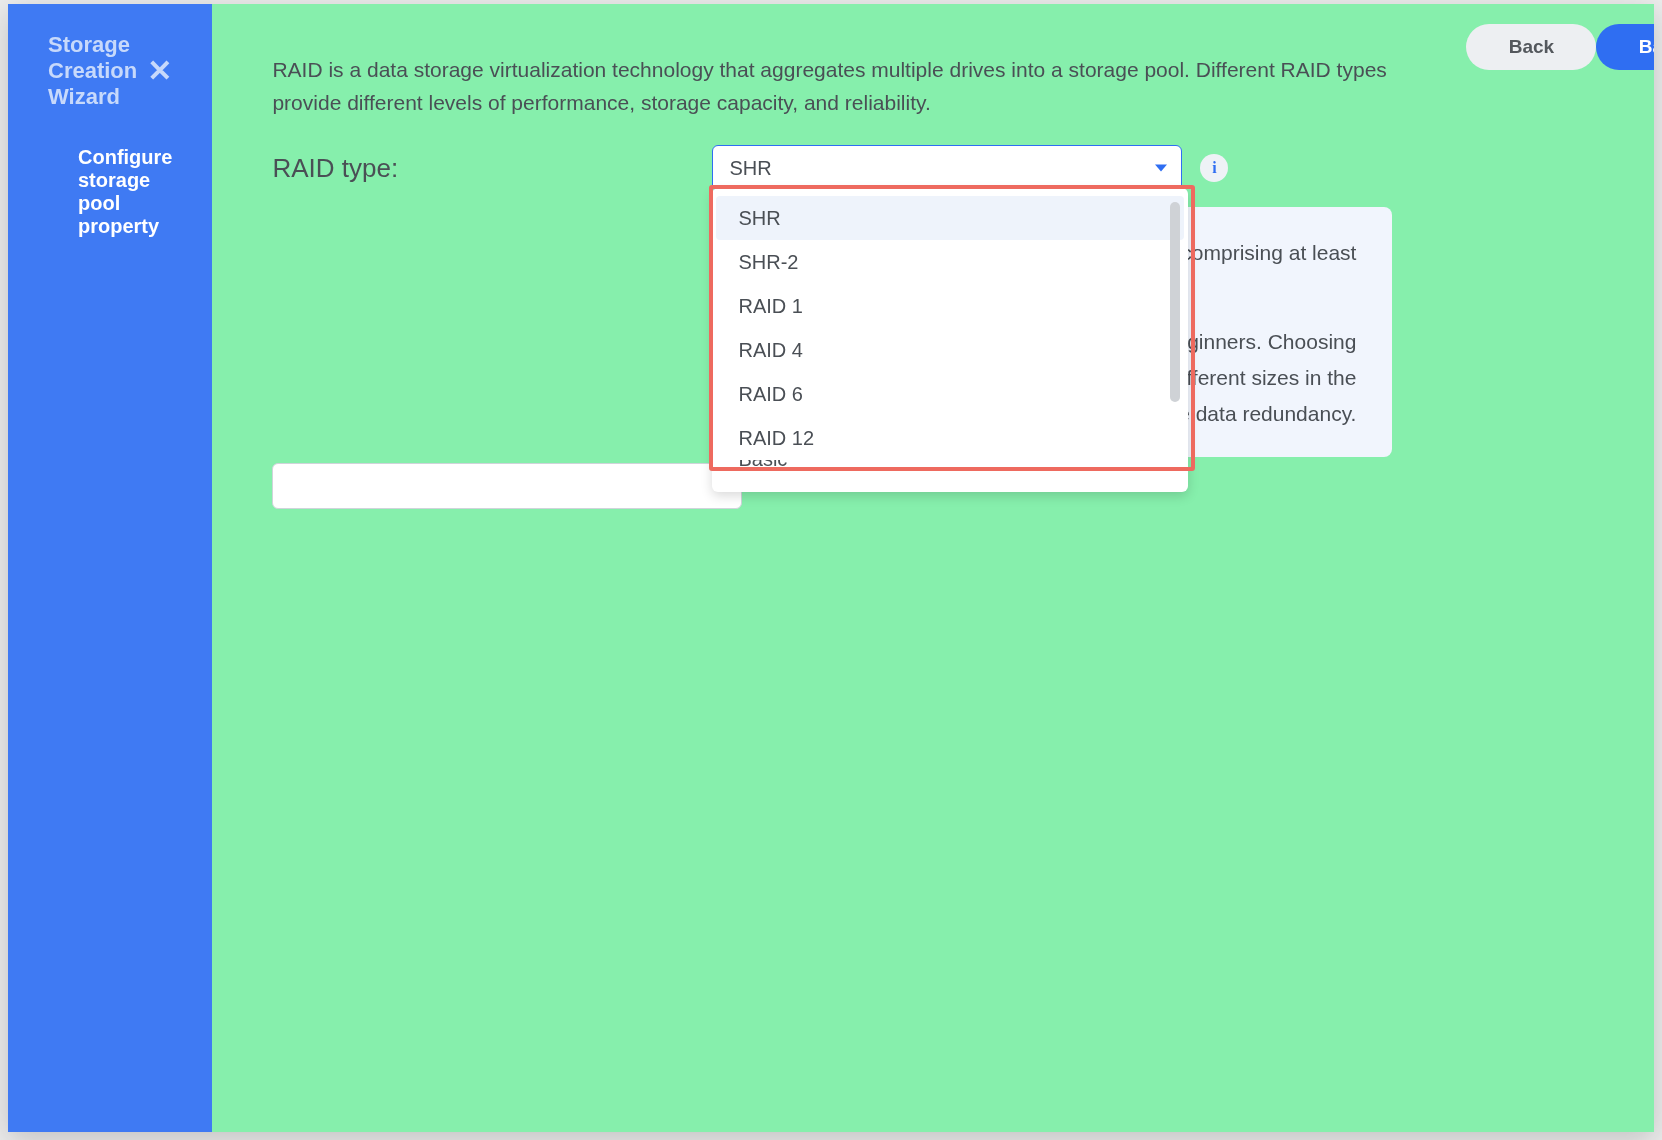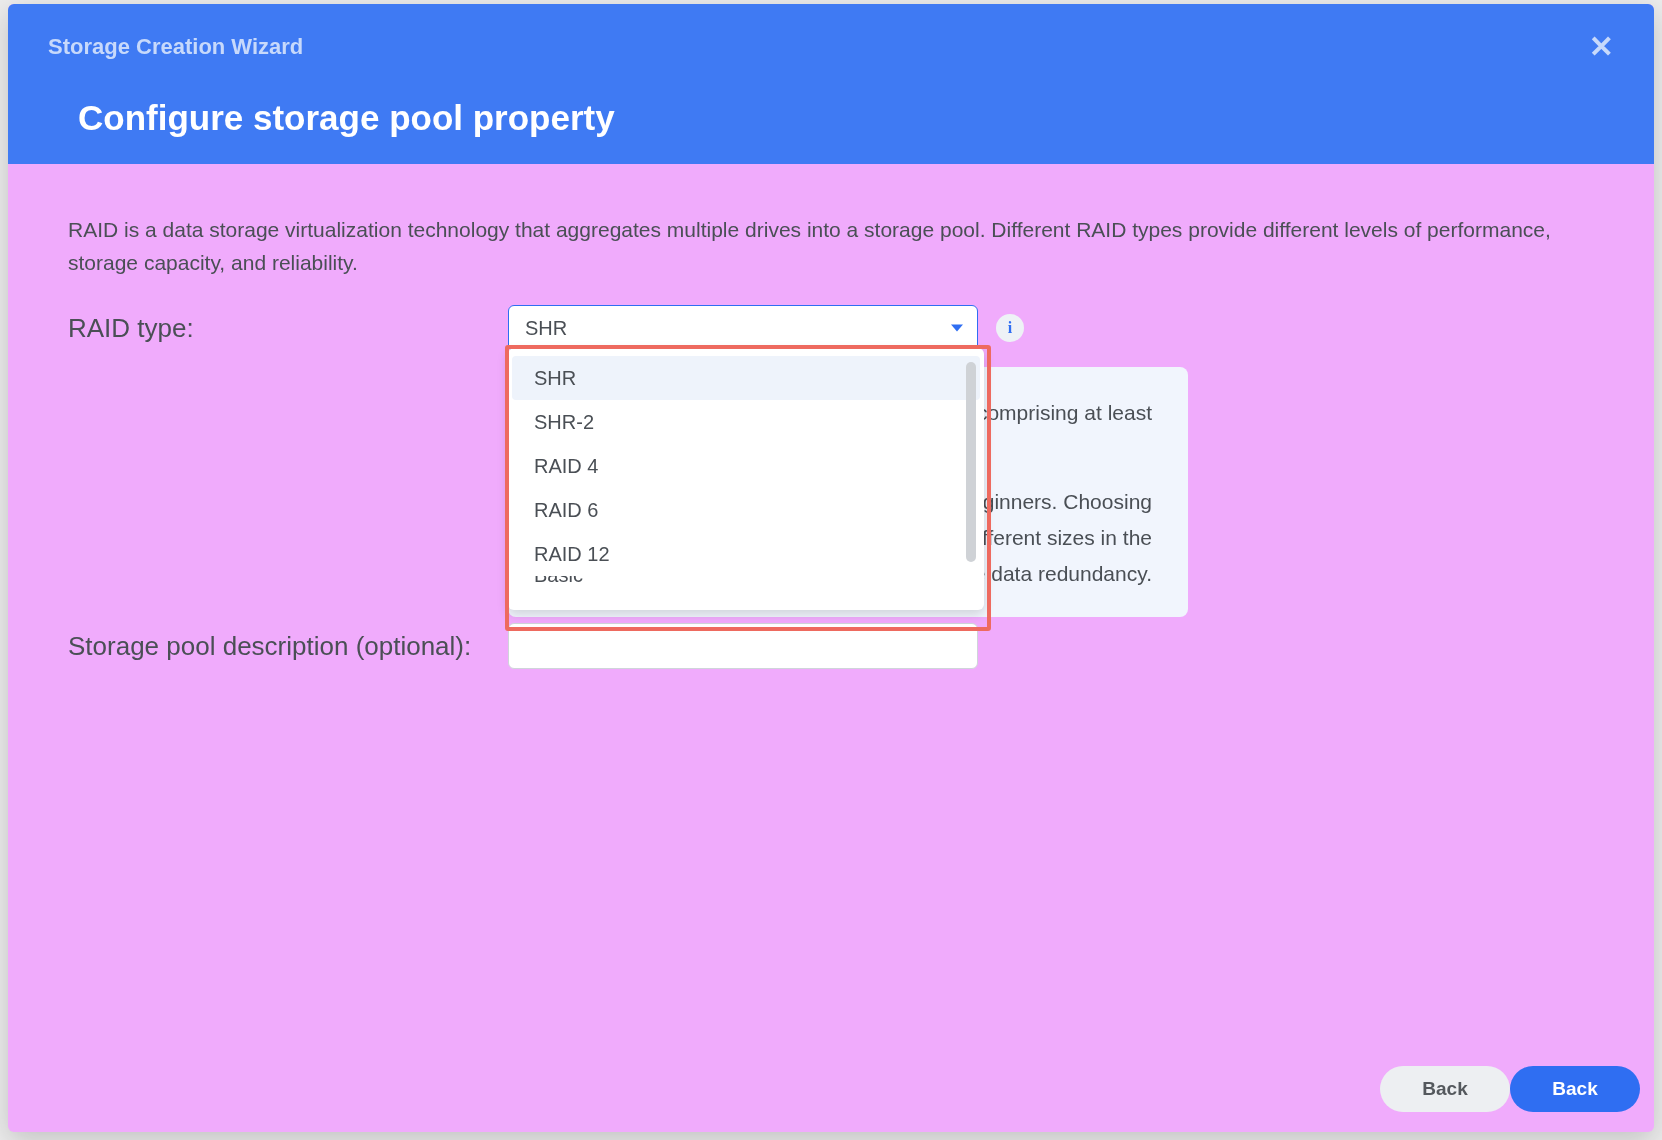--- a/index.html
+++ b/index.html
@@ -1,24 +1,24 @@
 <!DOCTYPE html>
 <html><head>
 <meta charset="utf-8">
 <style>
   * { box-sizing: border-box; margin: 0; padding: 0; }
   html, body { width: 100%; height: 100%; font-family: -apple-system, BlinkMacSystemFont, "Segoe UI", Helvetica, Arial, sans-serif; background: #ececec; }
   .modal-wrap {
     position: absolute;
     top: 4px; left: 8px; right: 8px; bottom: 8px;
-    background: #f0abfc;
-    border-radius: 6px;
+    background: #86efac;
+    border-radius: 0;
     box-shadow: 0 8px 28px rgba(0,0,0,0.18);
     display: flex;
-    flex-direction: column;
+    flex-direction: row;
     overflow: hidden;
   }
   .header {
     background: #3f7af3;
     color: #fff;
     padding: 28px 40px 26px 40px;
   }
   .header-top {
     display: flex;
     justify-content: space-between;
@@ -32,21 +32,21 @@
   .close-x {
     font-size: 30px;
     font-weight: 700;
     color: #c7d9fb;
     cursor: pointer;
     line-height: 1;
   }
   .page-title {
     margin-top: 36px;
     margin-left: 30px;
-    font-size: 35px;
+    font-size: 20px;
     font-weight: 800;
     color: #fff;
   }
   .body-area {
     flex: 1;
     padding: 50px 60px 20px 60px;
     position: relative;
     color: #4a4f55;
     font-size: 21px;
     line-height: 1.55;
@@ -247,33 +247,35 @@
         <li>
           <div style="text-align:right;"><span>ginners. Choosing</span></div>
           <div style="text-align:right;"><span>fferent sizes in the</span></div>
           <div style="text-align:right;"><span>re data redundancy.</span></div>
         </li>
       </ul>
     </div>
 
 
     <div class="form-row" style="margin-top:6px;">
-      <div class="form-label">Storage pool description (optional):</div>
       <input type="text" class="text-input" value="" style="">
     </div>
 
     <div class="dropdown-panel" style="left:500px; top:184px;">
       <div class="dd-scroll">
         <div class="dd-item selected">
             <span>SHR</span>
           </div>
         <div class="dd-item">
             <span>SHR-2</span>
           </div>
         <div class="dd-item">
+            <span>RAID 1</span>
+          </div>
+        <div class="dd-item">
             <span>RAID 4</span>
           </div>
         <div class="dd-item">
             <span>RAID 6</span>
           </div>
         <div class="dd-item">
             <span>RAID 12</span>
           </div>
         <div class="dd-item cut">
             <span>Basic</span>

